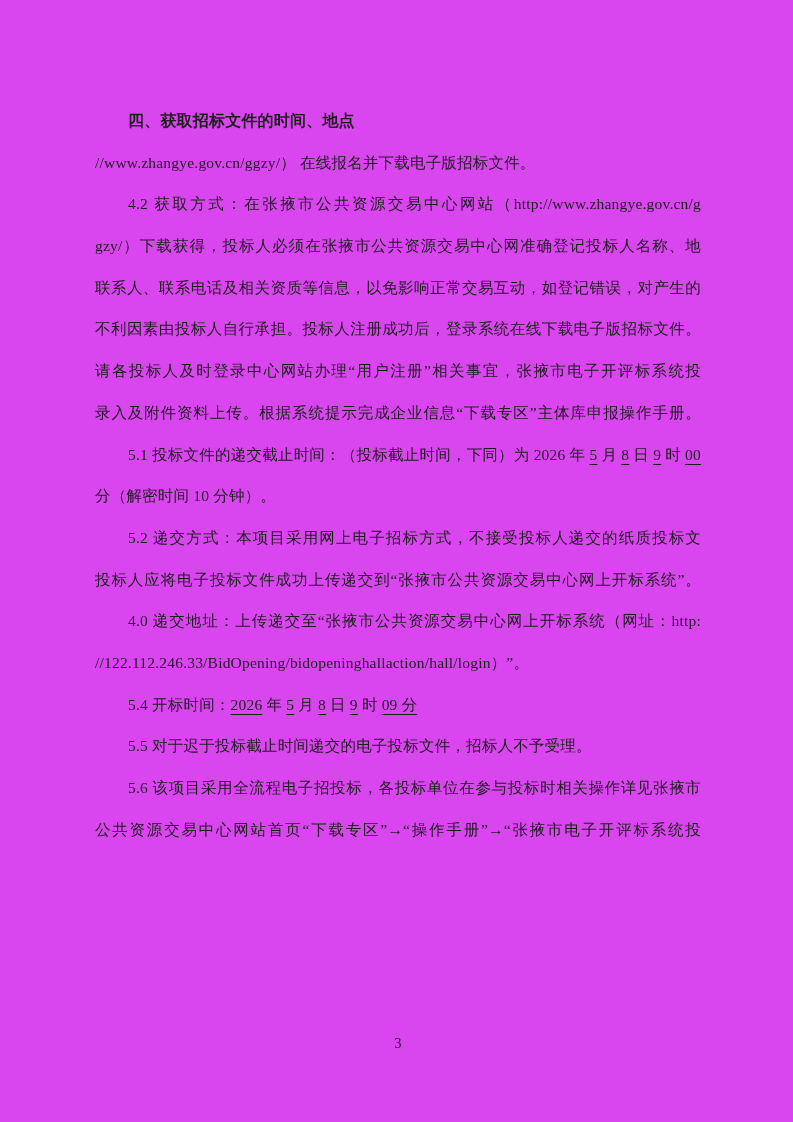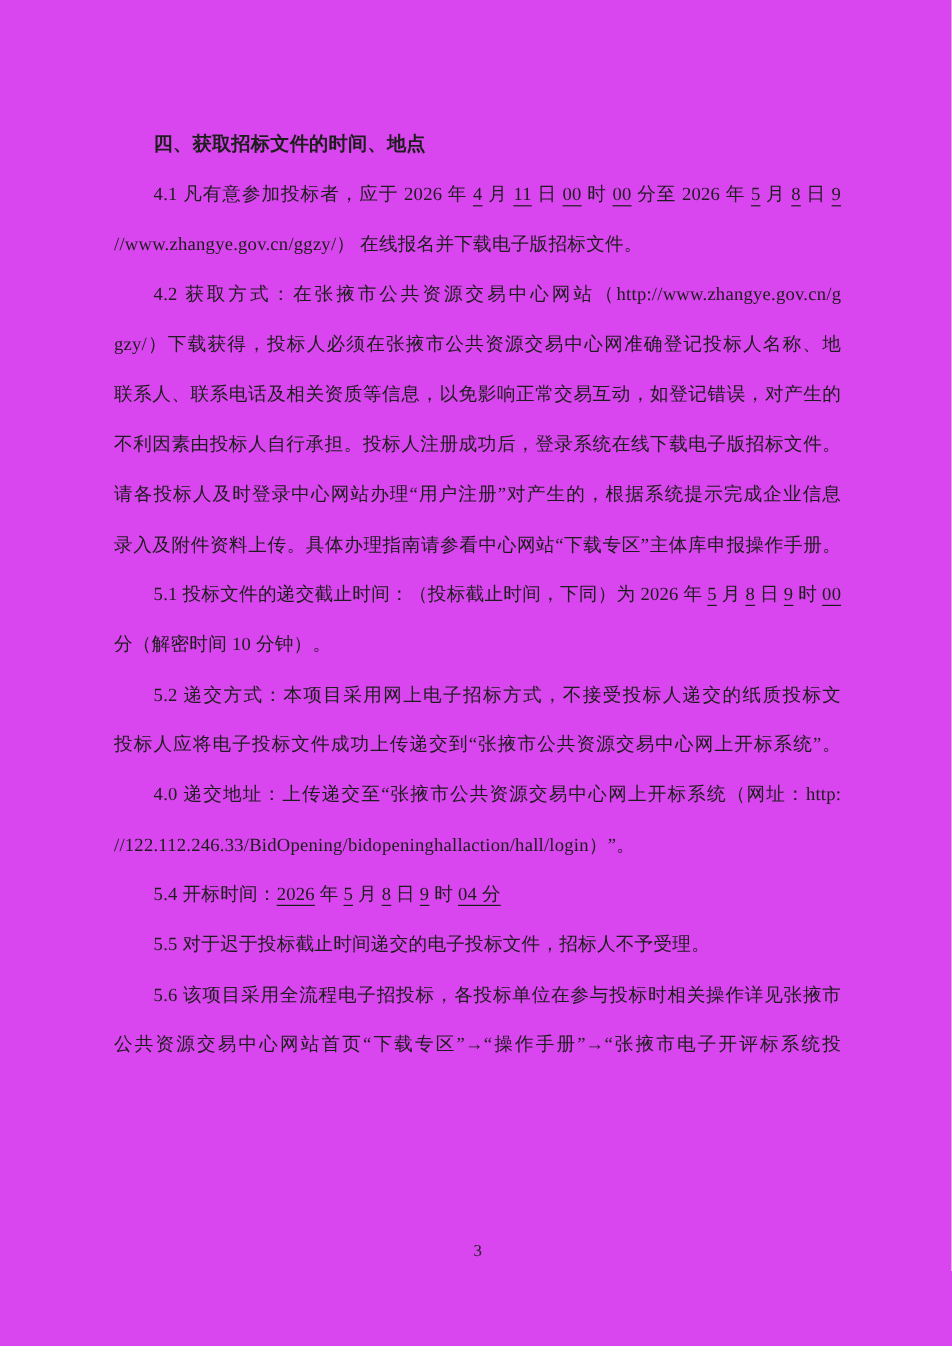--- a/index.html
+++ b/index.html
@@ -50,35 +50,34 @@
     font-size:14px;
     line-height:20px;
   }
 </style>
 </head>
 <body>
 
 <div class="page">
   <div class="content">
       <div class="line heading">四、获取招标文件的时间、地点</div>
-      <div class="line first full"><span>4.1 凡有意参加投标者，应于 2026 年 </span><span class="u">4</span><span> 月 </span><span class="u">11</span><span> 日 </span><span class="u">00</span><span> 时 </span><span class="u">00</span><span> 分至 2026 年 </span><span class="u">5</span><span> 月 </span><span class="u">8</span><span> 日 </span><span class="u">9</span></div>
       <div class="line"><span>//www.zhangye.gov.cn/ggzy/） 在线报名并下载电子版招标文件。</span></div>
       <div class="line first full"><span>4.2 获取方式：在张掖市公共资源交易中心网站（http://www.zhangye.gov.cn/g</span></div>
       <div class="line full"><span>gzy/）下载获得，投标人必须在张掖市公共资源交易中心网准确登记投标人名称、地址、</span></div>
       <div class="line full"><span>联系人、联系电话及相关资质等信息，以免影响正常交易互动，如登记错误，对产生的</span></div>
       <div class="line full"><span>不利因素由投标人自行承担。投标人注册成功后，登录系统在线下载电子版招标文件。</span></div>
-      <div class="line full"><span>请各投标人及时登录中心网站办理“用户注册”对产生的，根据系统提示完成企业信息</span></div>
-      <div class="line full"><span>录入及附件资料上传。具体办理指南请参看中心网站“下载专区”主体库申报操作手册。</span></div>
+      <div class="line full"><span>请各投标人及时登录中心网站办理“用户注册”相关事宜，张掖市电子开评标系统投</span></div>
+      <div class="line full"><span>录入及附件资料上传。根据系统提示完成企业信息“下载专区”主体库申报操作手册。</span></div>
       <div class="line first full"><span>5.1 投标文件的递交截止时间：（投标截止时间，下同）为 2026 年 </span><span class="u">5</span><span> 月 </span><span class="u">8</span><span> 日 </span><span class="u">9</span><span> 时 </span><span class="u">00</span></div>
       <div class="line"><span>分（解密时间 10 分钟）。</span></div>
       <div class="line first full"><span>5.2 递交方式：本项目采用网上电子招标方式，不接受投标人递交的纸质投标文件，</span></div>
       <div class="line full"><span>投标人应将电子投标文件成功上传递交到“张掖市公共资源交易中心网上开标系统”。</span></div>
       <div class="line first full"><span>4.0 递交地址：上传递交至“张掖市公共资源交易中心网上开标系统（网址：http:</span></div>
       <div class="line"><span>//122.112.246.33/BidOpening/bidopeninghallaction/hall/login）”。</span></div>
-      <div class="line first"><span>5.4 开标时间：</span><span class="u">2026</span><span> 年 </span><span class="u">5</span><span> 月 </span><span class="u">8</span><span> 日 </span><span class="u">9</span><span> 时 </span><span class="u">04 分</span></div>
+      <div class="line first"><span>5.4 开标时间：</span><span class="u">2026</span><span> 年 </span><span class="u">5</span><span> 月 </span><span class="u">8</span><span> 日 </span><span class="u">9</span><span> 时 </span><span class="u">09 分</span></div>
       <div class="line first"><span>5.5 对于迟于投标截止时间递交的电子投标文件，招标人不予受理。</span></div>
       <div class="line first full"><span>5.6 该项目采用全流程电子招投标，各投标单位在参与投标时相关操作详见张掖市</span></div>
       <div class="line full"><span>公共资源交易中心网站首页“下载专区”→“操作手册”→“张掖市电子开评标系统投</span></div>
     </div>
   <div class="footer">
     <span>3</span>
   </div>
 </div>
 
 </body></html>

